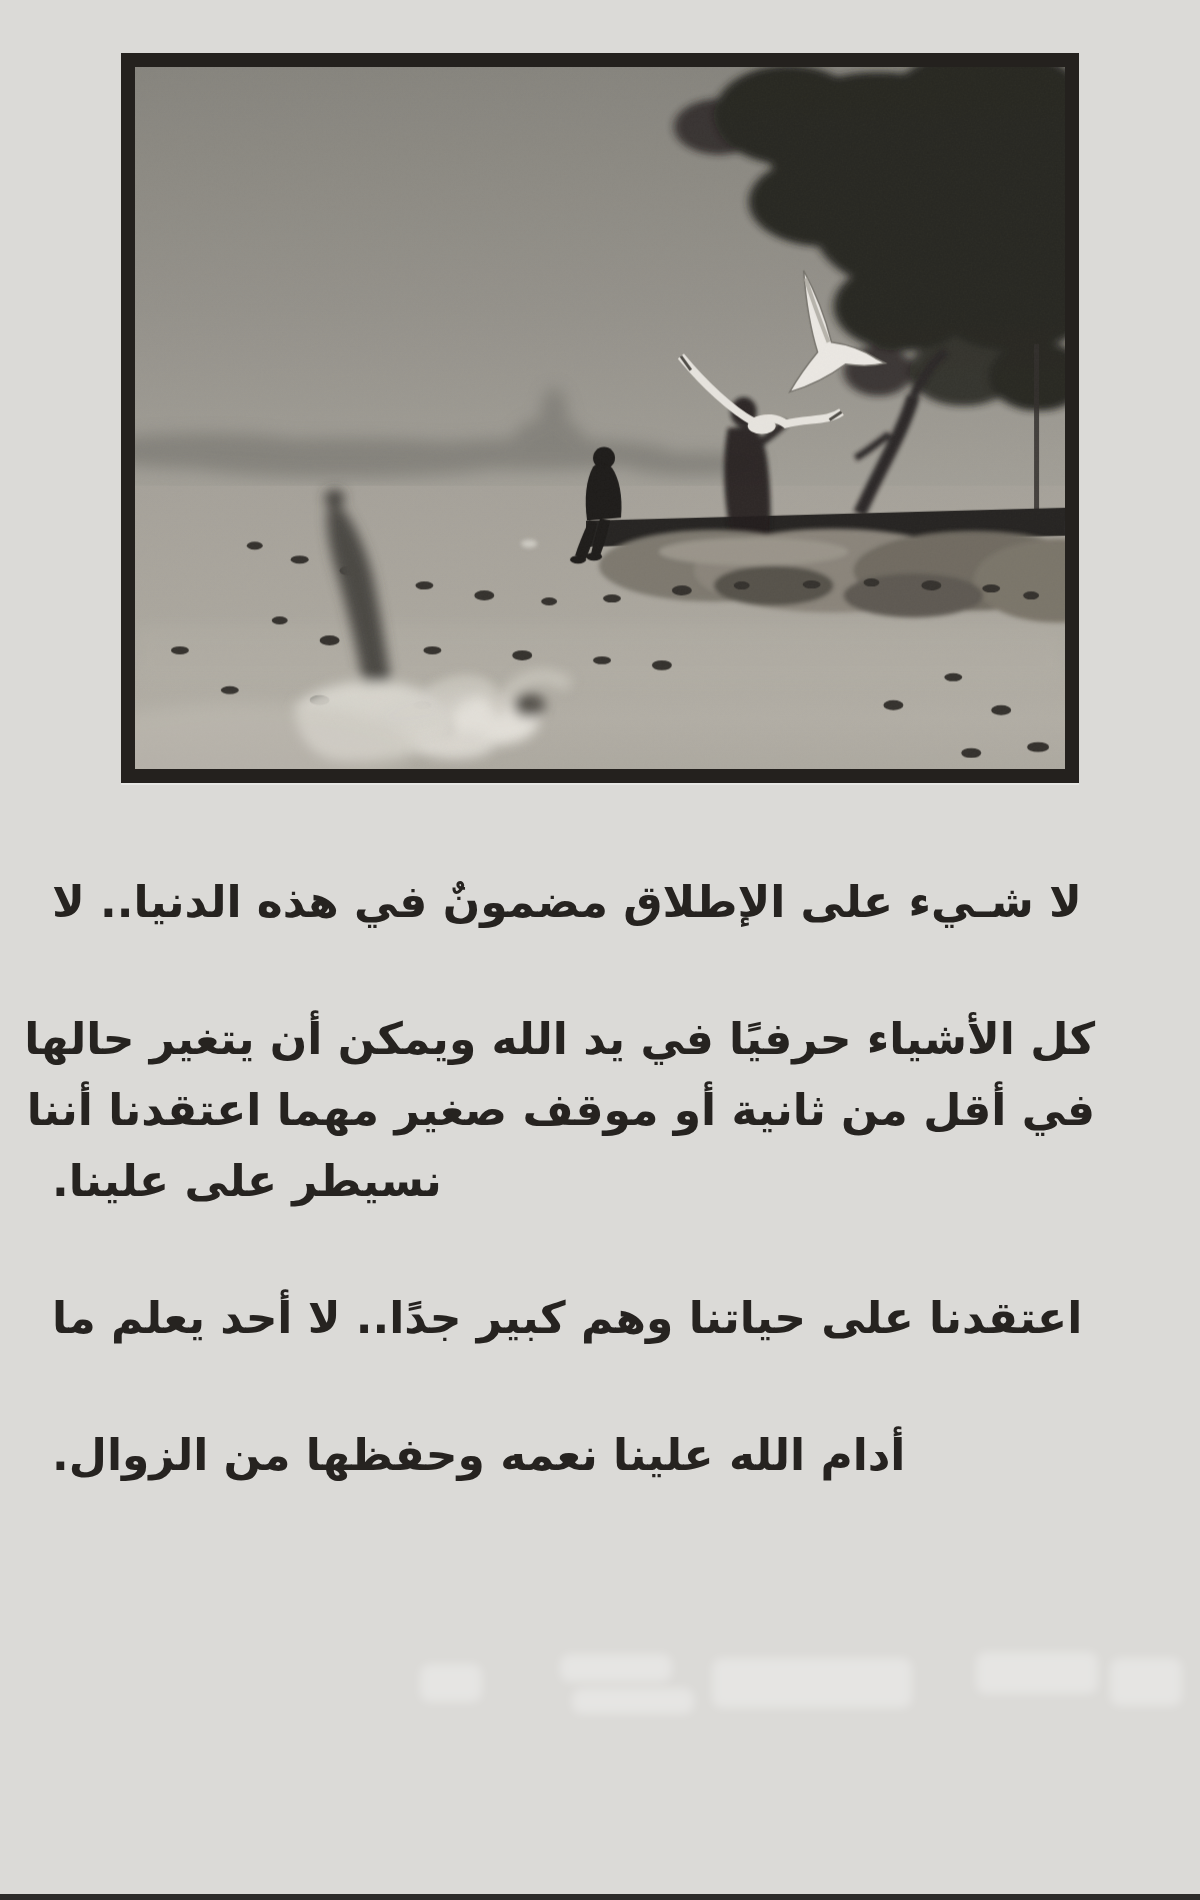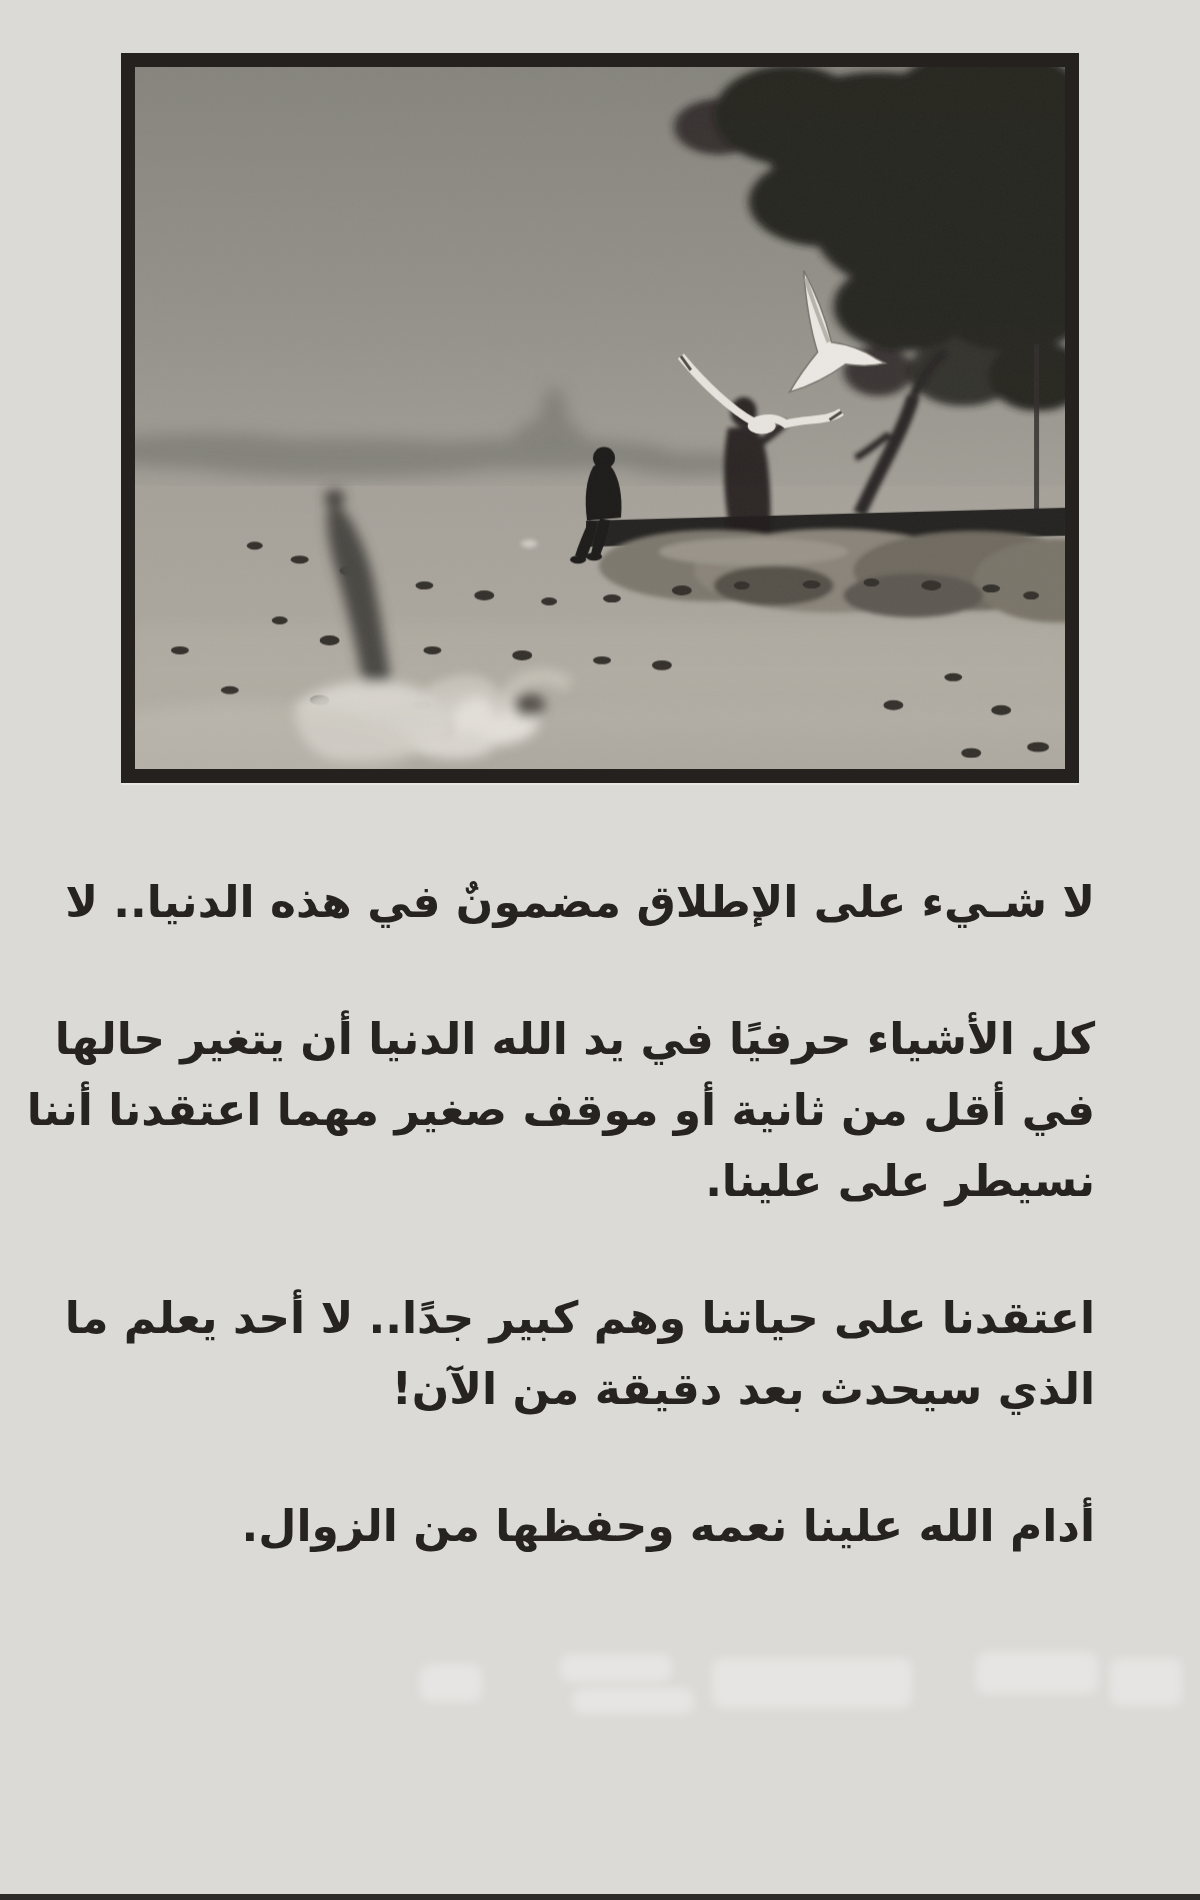--- a/index.html
+++ b/index.html
@@ -19,23 +19,23 @@
     height: 702px;
     border: 14px solid #24211e;
     background: #8d8b84;
     box-shadow: 0 2px 0 rgba(255,255,255,0.35);
   }
   .photo-frame svg { display: block; width: 100%; height: 100%; }
   .quote {
     position: absolute;
     top: 866px;
     right: 105px;
-    left: 44px;
+    left: 52px;
     direction: rtl;
-    text-align: right;
+    text-align: left;
     color: #262320;
     font-weight: 700;
     font-size: 44px;
     line-height: 71px;
   }
   .quote p { margin: 0 0 66px 0; padding: 0; }
   .quote .line { display: block; white-space: nowrap; }
   .watermark-ghost {
     position: absolute;
     left: 420px;
@@ -225,27 +225,26 @@
 
       <rect x="0" y="0" width="932" height="704" filter="url(#grain)" opacity="0.14"></rect>
     </svg>
   </div>
 
   <div class="quote">
     <p>
       <span class="line">لا شـيء على الإطلاق مضمونٌ في هذه الدنيا.. لا</span>
     </p>
     <p>
-      <span class="line">كل الأشياء حرفيًا في يد الله الدنيا أن يتغير حالها</span>
+      <span class="line">كل الأشياء حرفيًا في يد الله ويمكن أن يتغير حالها</span>
       <span class="line">في أقل من ثانية أو موقف صغير مهما اعتقدنا أننا</span>
       <span class="line">نسيطر على علينا.</span>
     </p>
     <p>
       <span class="line">اعتقدنا على حياتنا وهم كبير جدًا.. لا أحد يعلم ما</span>
-      <span class="line">الذي سيحدث بعد دقيقة من الآن!</span>
     </p>
     <p>
       <span class="line">أدام الله علينا نعمه وحفظها من الزوال.</span>
     </p>
   </div>
 
   <div class="watermark-ghost">
     <div class="blob b1"></div>
     <div class="blob b2"></div>
     <div class="blob b3"></div>

